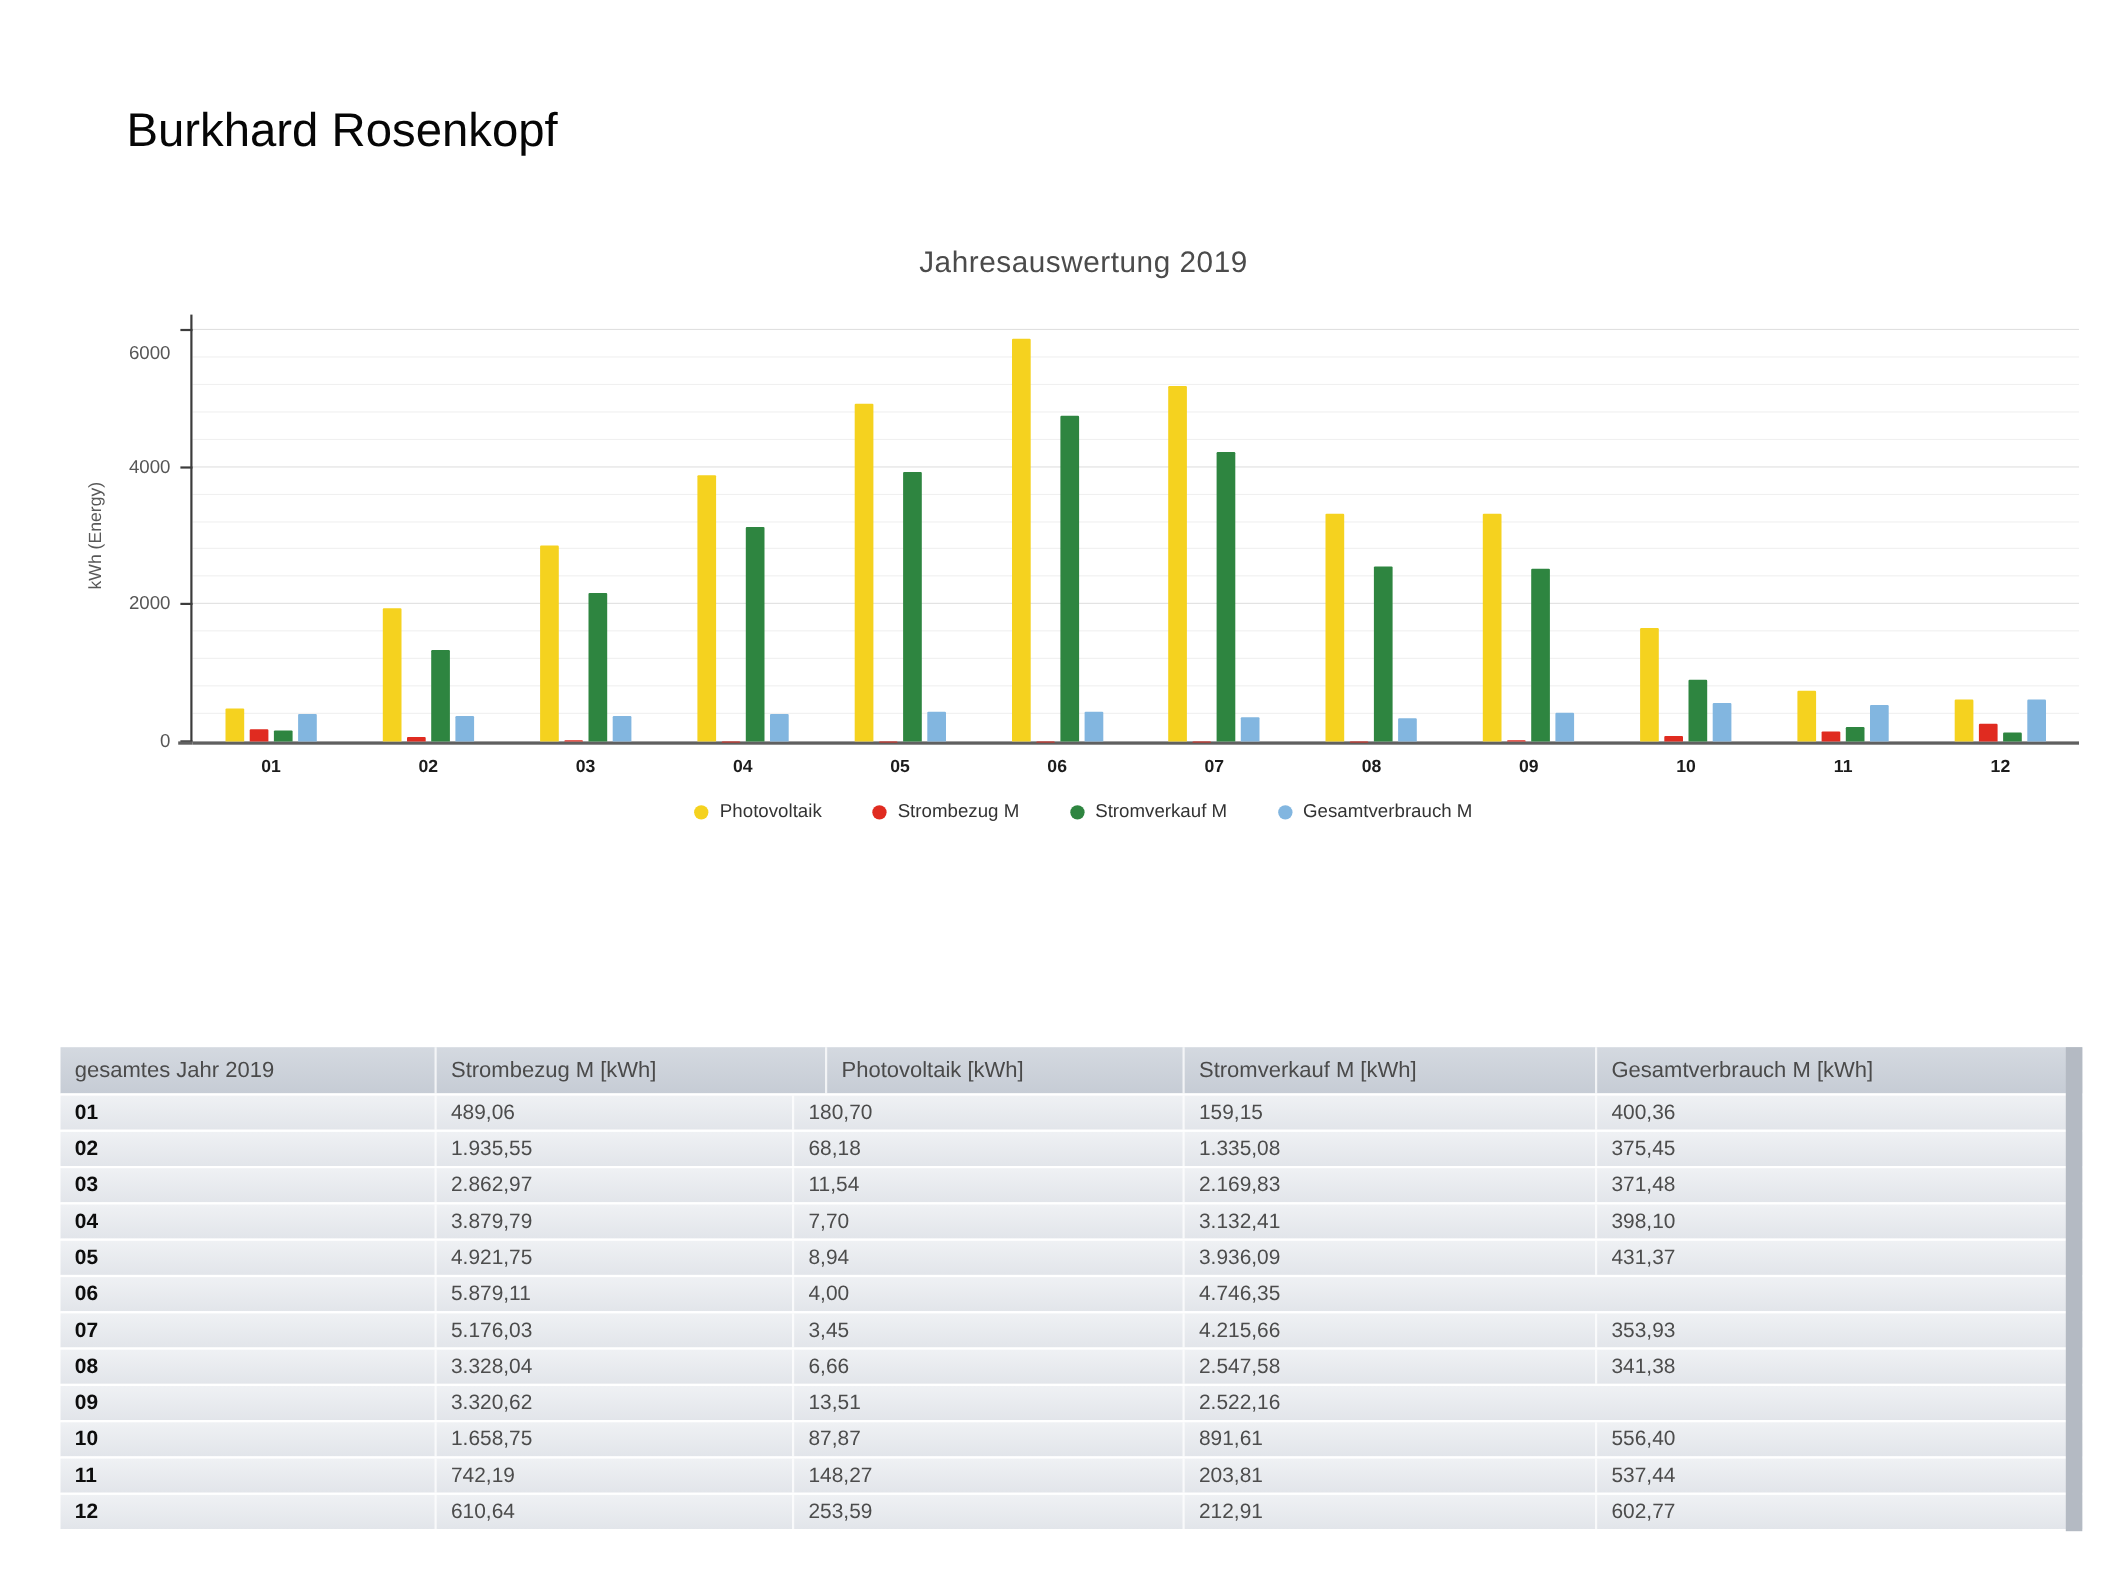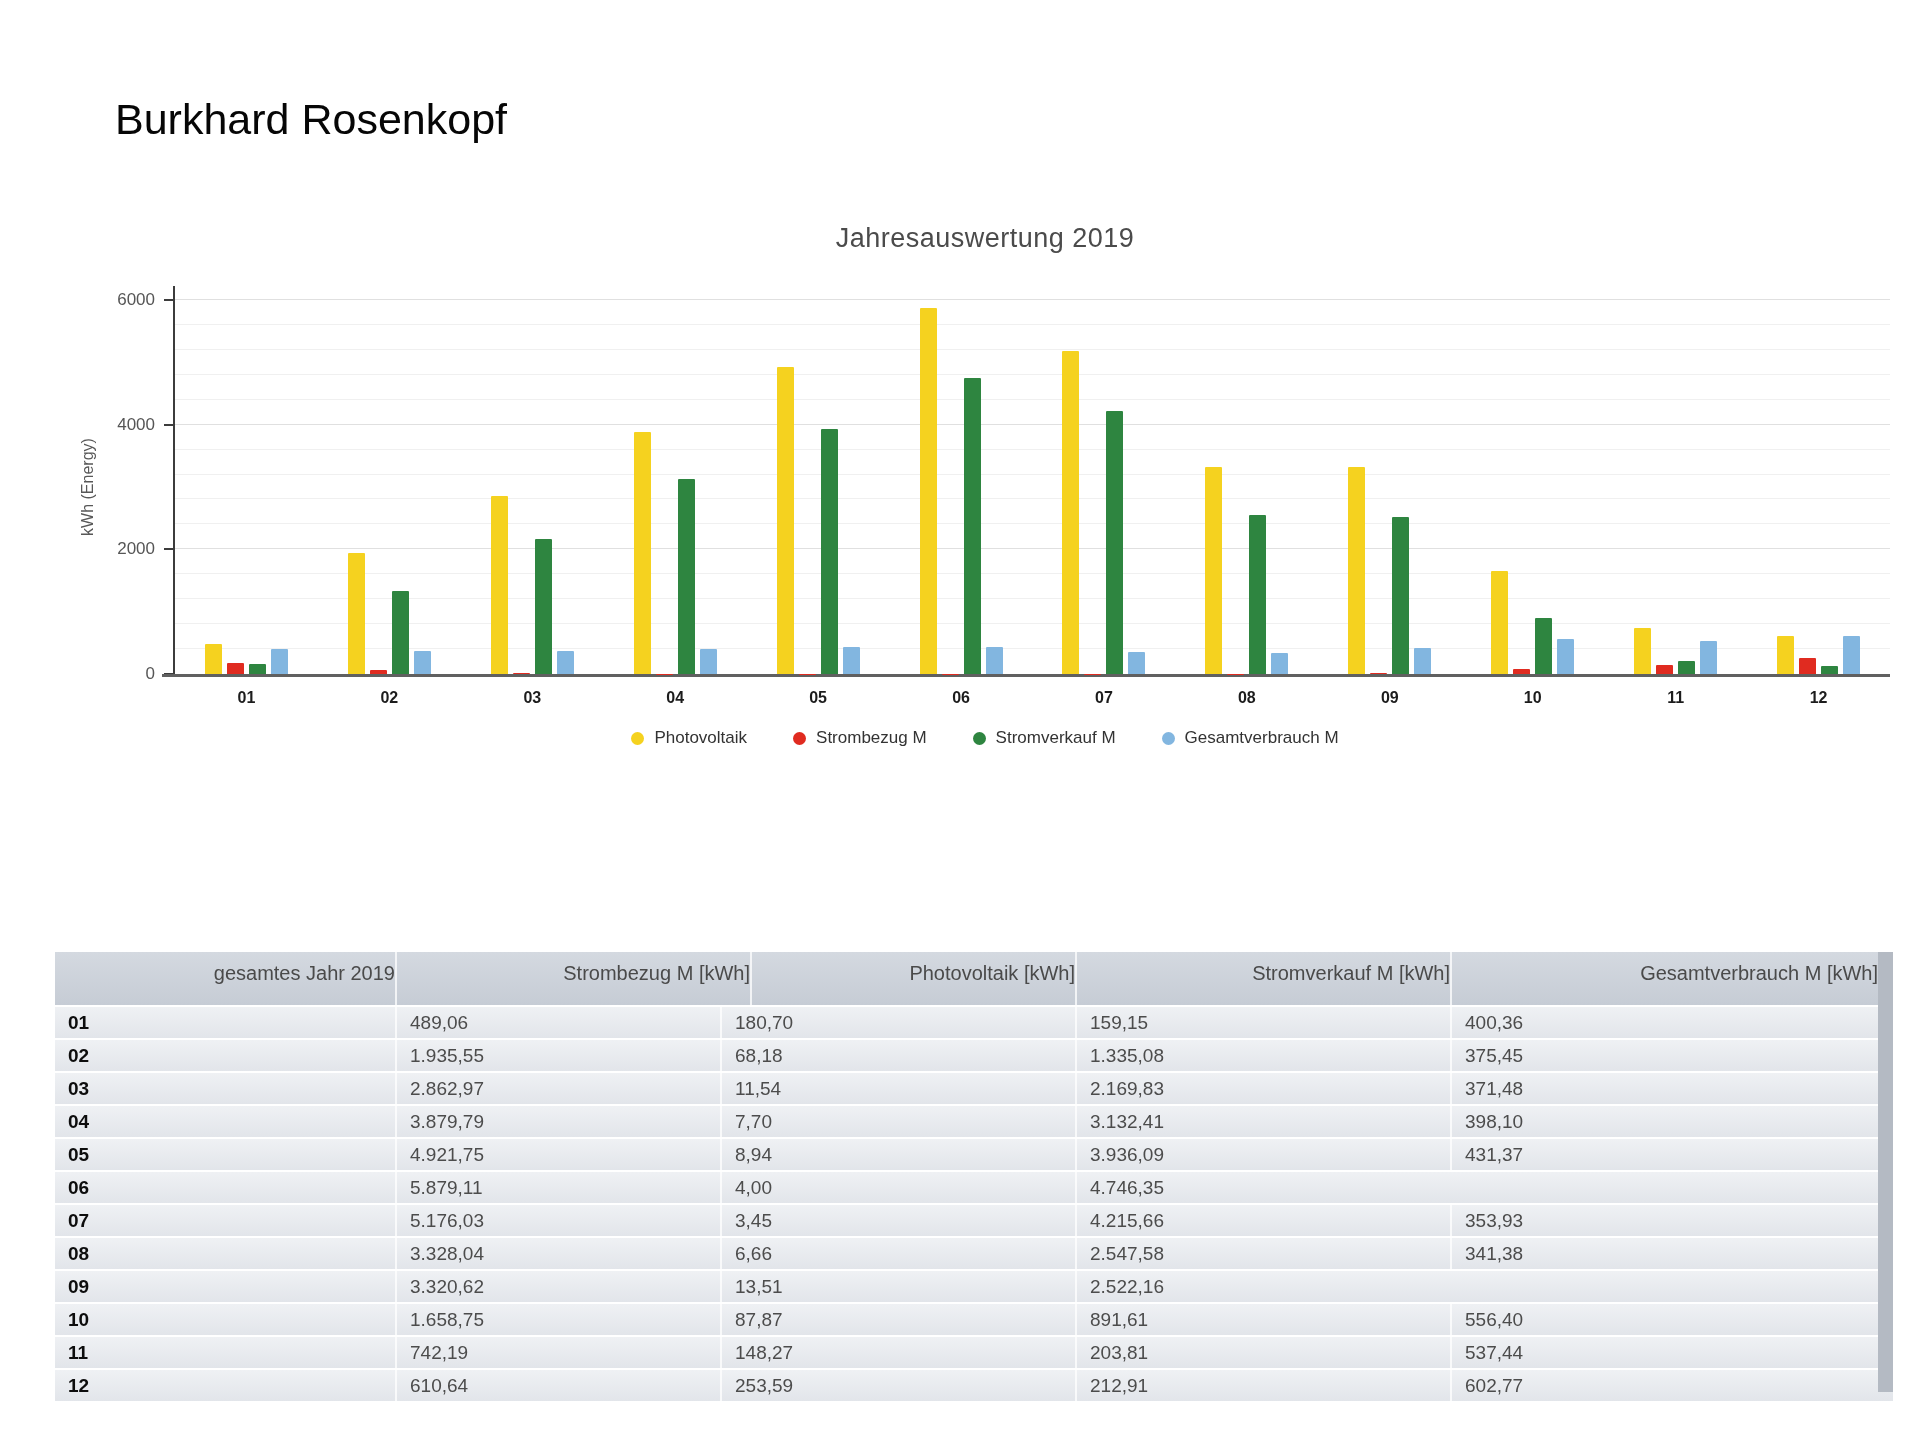--- a/index.html
+++ b/index.html
@@ -24,21 +24,21 @@
   .bar{position:absolute;bottom:0;width:17px;border-radius:1px 1px 0 0;}
   .xcat{position:absolute;top:389px;width:60px;text-align:center;font-size:16px;font-weight:700;color:#1c1c1c;}
   .legend{position:absolute;left:0;top:506px;width:100%;display:flex;justify-content:center;gap:46px;}
   .legend-item{display:flex;align-items:center;gap:10px;font-size:17px;color:#333;text-align:right;}
   .dot{width:13px;height:13px;border-radius:50%;flex:0 0 auto;}
 
   
   .table{position:absolute;left:55px;top:952px;width:1838px;height:440px;}
   .trow{display:flex;height:33px;line-height:31px;box-sizing:border-box;
         background:linear-gradient(180deg,#eff1f4 0%,#e2e5ea 100%);border-bottom:2px solid #ffffff;}
-  .thead{height:55px;line-height:42px;background:linear-gradient(180deg,#d4d9e0 0%,#c6ccd5 100%);text-align:right;}
+  .thead{height:44px;line-height:42px;background:linear-gradient(180deg,#d4d9e0 0%,#c6ccd5 100%);}
   .cell{box-sizing:border-box;padding-left:13px;font-size:19px;color:#4c4c4c;overflow:hidden;
         border-left:2px solid rgba(255,255,255,.75);white-space:nowrap;}
   .cell:first-child{border-left:none;}
   .thead .cell{font-size:20px;color:#4a4a4a;}
   .c0{width:340px}.c1{width:325px}.c2{width:355px}.c3{width:375px}.c4{width:428px}
   .rowhead{font-weight:700;color:#0d0d0d;}
   .scrollstrip{position:absolute;right:0;top:0;width:15px;height:440px;background:#b4bac3;}
 </style>
 </head>
 <body>
@@ -65,21 +65,21 @@
         <div class="ytick" style="bottom: -1px;"></div>
         <div class="ylab" style="bottom: -11px;">0</div>
         <div class="gl major" style="bottom: 124.667px;"></div>
         <div class="ytick" style="bottom: 123.667px;"></div>
         <div class="ylab" style="bottom: 113.667px;">2000</div>
         <div class="gl major" style="bottom: 249.333px;"></div>
         <div class="ytick" style="bottom: 248.333px;"></div>
         <div class="ylab" style="bottom: 238.333px;">4000</div>
         <div class="gl major" style="bottom: 374px;"></div>
         <div class="ytick" style="bottom: 373px;"></div>
-        <div class="ylab" style="bottom: 363px;">6000</div>
+        <div class="ylab" style="bottom: 342px;">6000</div>
         <div class="yaxis"></div>
         <div class="xaxis-ext"></div>
         <div class="bar" title="" style="left: 29.9583px; height: 30.4847px; background: rgb(245, 210, 31);"></div>
         <div class="bar" title="" style="left: 51.9583px; height: 11.2636px; background: rgb(224, 43, 32);"></div>
         <div class="bar" title="" style="left: 73.9583px; height: 9.92035px; background: rgb(46, 133, 64);"></div>
         <div class="bar" title="" style="left: 95.9583px; height: 24.9558px; background: rgb(130, 182, 224);"></div>
         <div class="xcat" style="left: 41.4583px;">01</div>
         <div class="bar" title="" style="left: 172.875px; height: 120.649px; background: rgb(245, 210, 31);"></div>
         <div class="bar" title="" style="left: 194.875px; height: 4.24989px; background: rgb(224, 43, 32);"></div>
         <div class="bar" title="" style="left: 216.875px; height: 83.22px; background: rgb(46, 133, 64);"></div>

